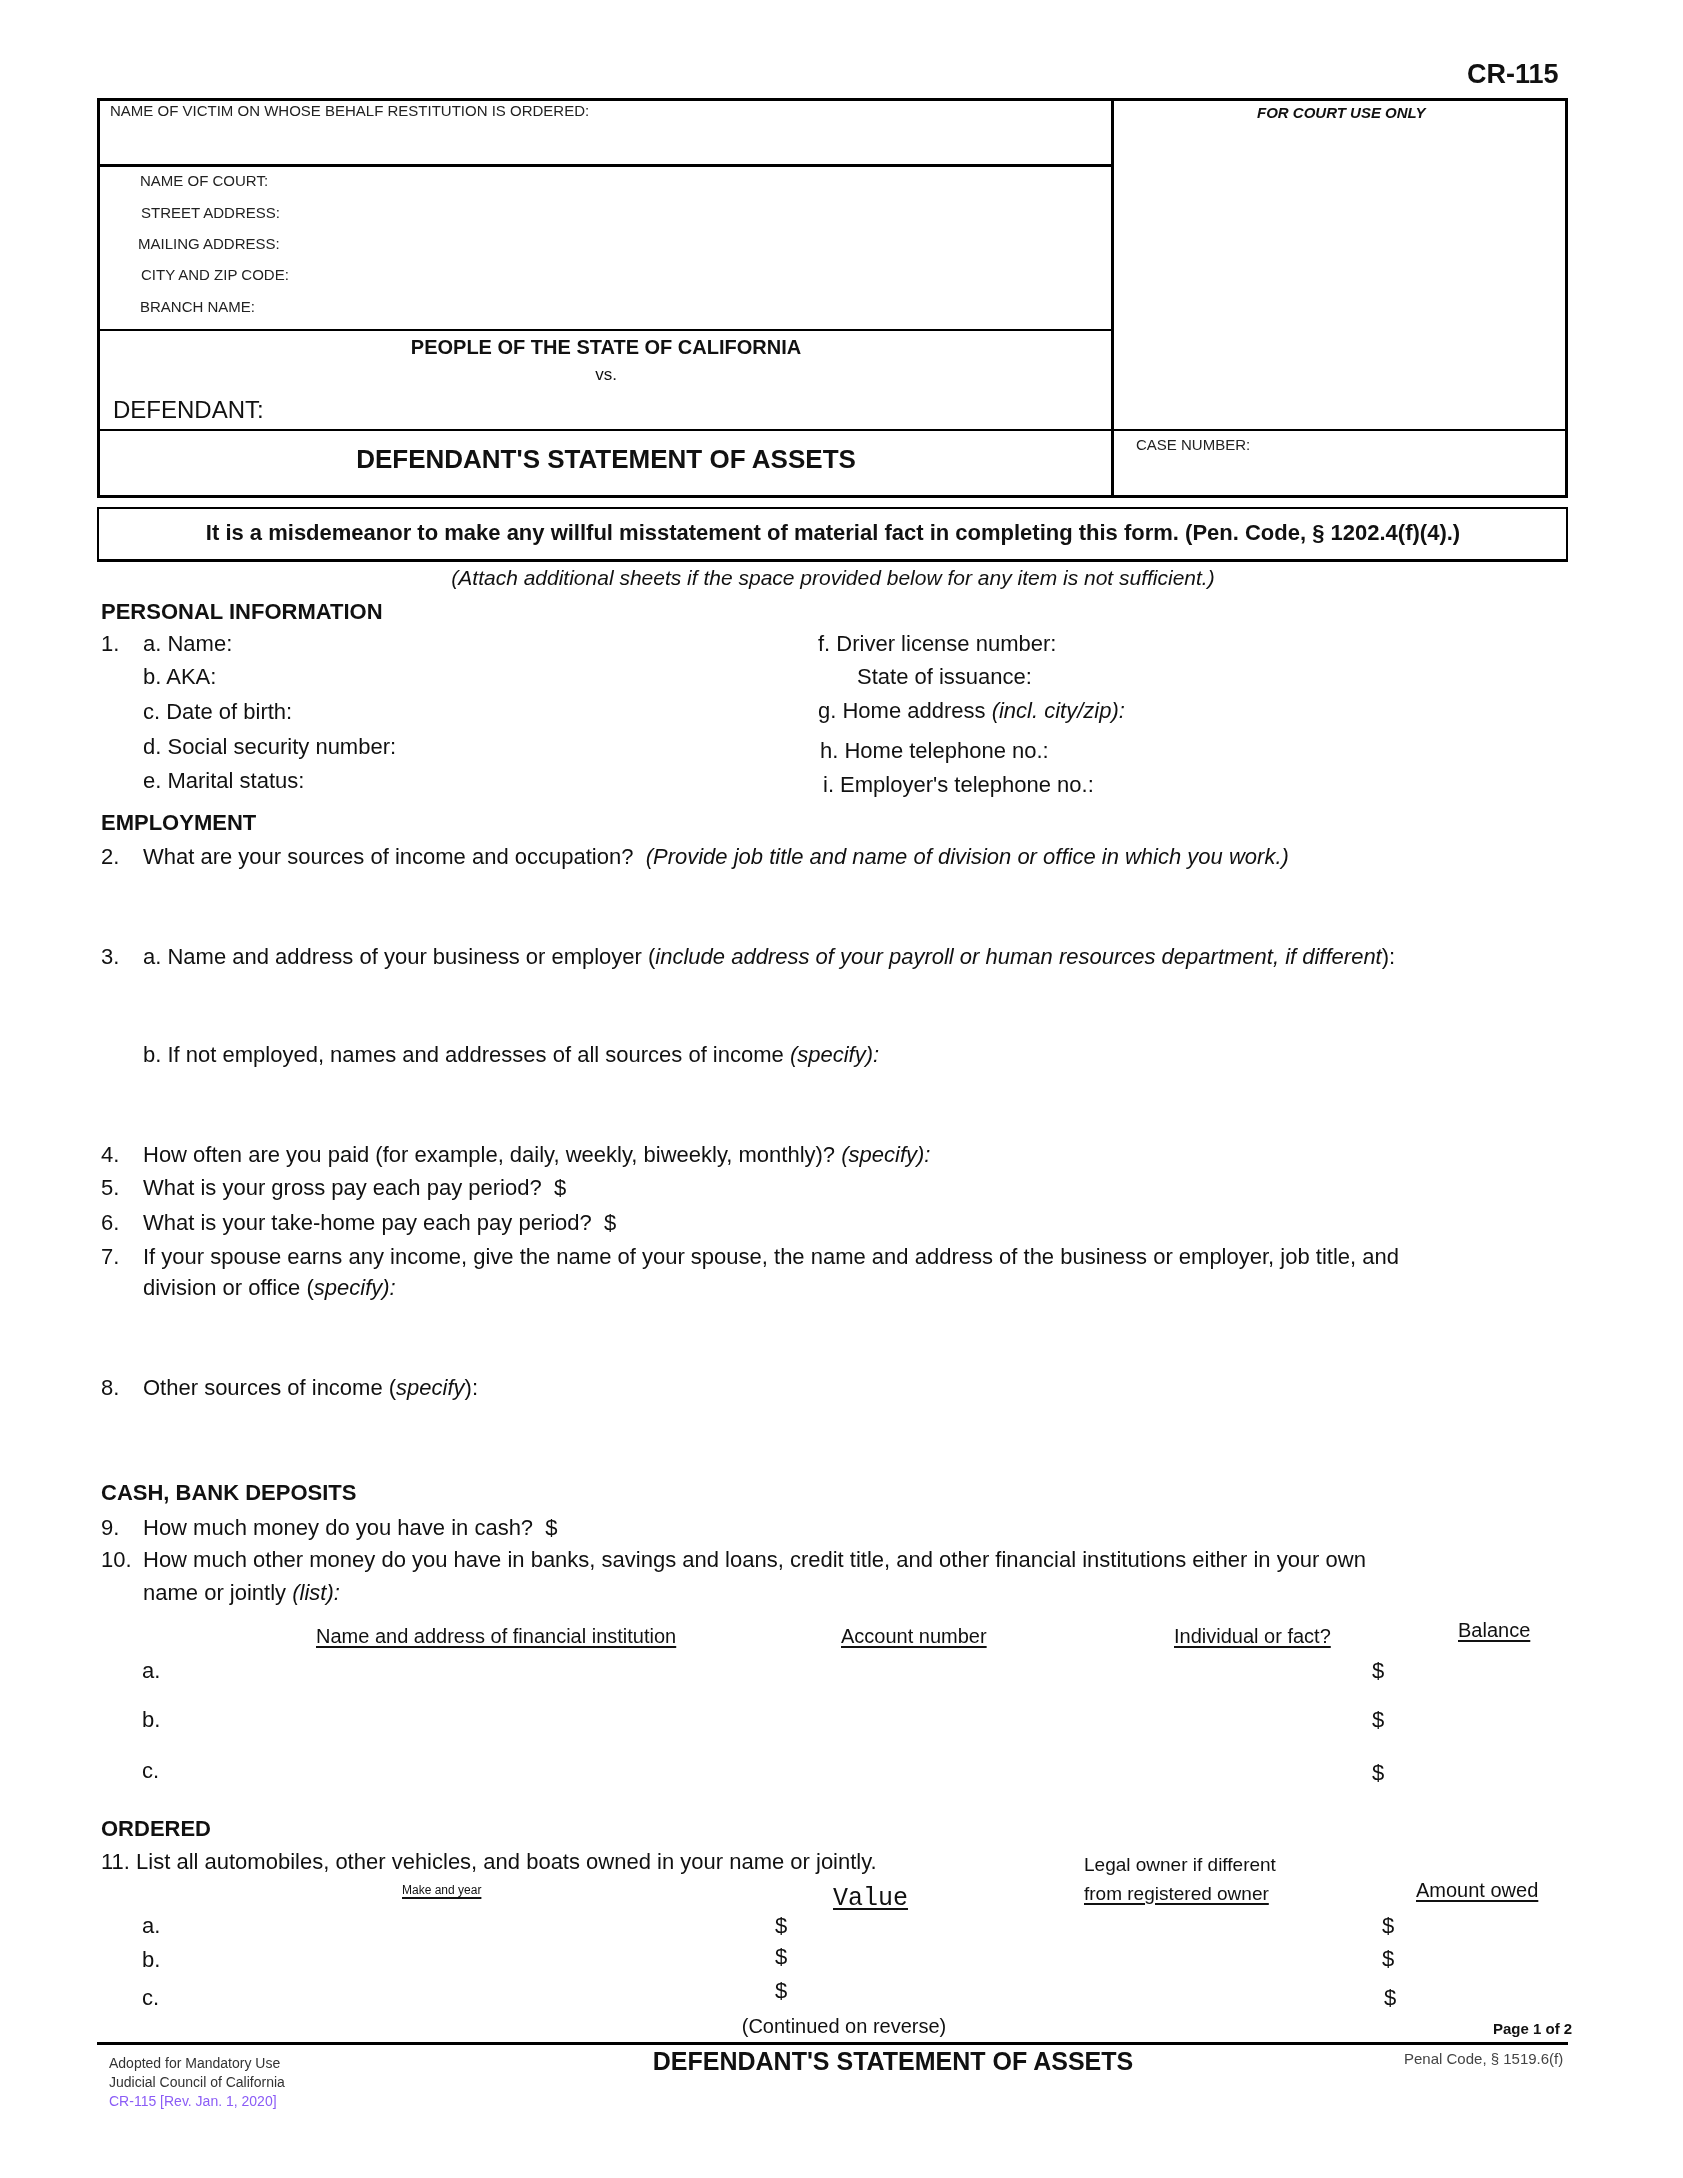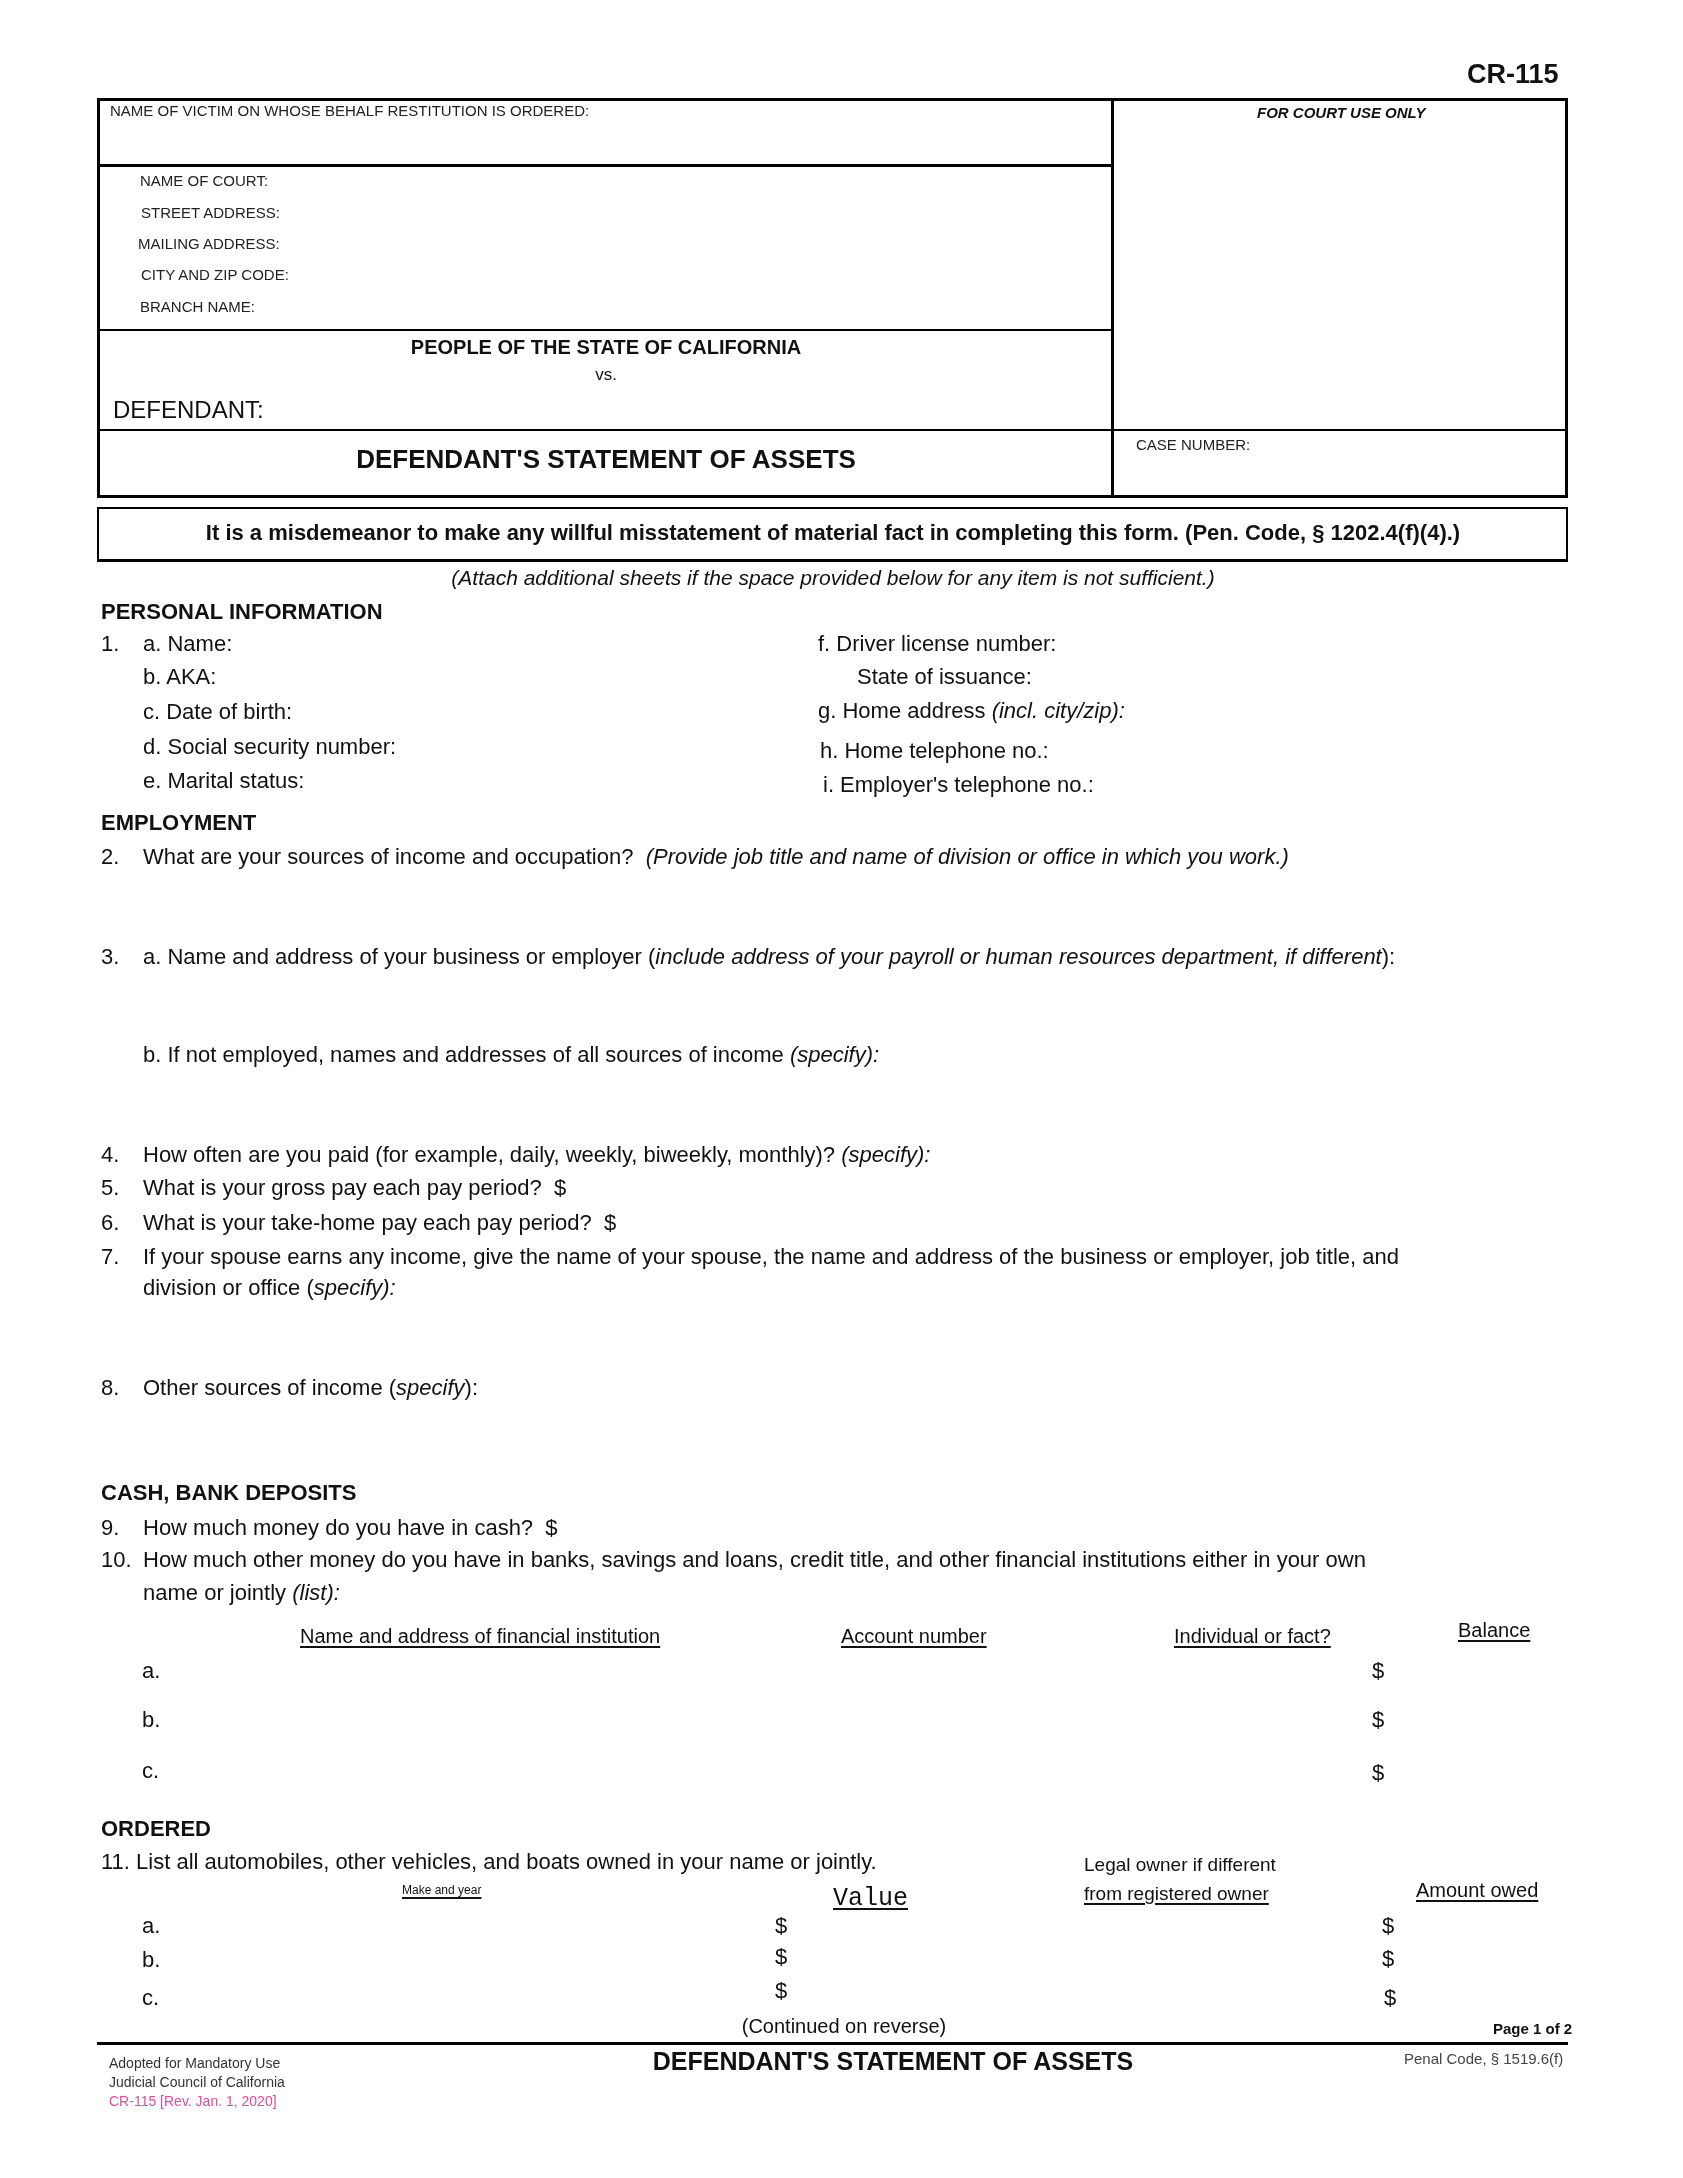--- a/index.html
+++ b/index.html
@@ -151,21 +151,21 @@
 </div>
 <input class="field" style="left: 619px; top: 1512px; width: 396px; height: 28px;">
 
 <div class="abs q" style="left:101px; top:1549px;">10.</div>
 <div class="abs q" style="left:143px; top:1549px;">How much other money do you have in banks, savings and loans, credit title, and other financial institutions either in your own</div>
 <div class="abs q" style="left:143px; top:1582px;">
   <span>name or jointly</span>
   <span class="i">(list):</span>
 </div>
 
-<div class="abs u" style="left:300px; top:1626px; font-size:20px;">Name and address of financial institution</div>
+<div class="abs u" style="left:316px; top:1626px; font-size:20px;">Name and address of financial institution</div>
 <div class="abs u" style="left:841px; top:1626px; font-size:20px;">Account number</div>
 <div class="abs u" style="left:1174px; top:1626px; font-size:20px;">Individual or fact?</div>
 <div class="abs u" style="left:1458px; top:1620px; font-size:20px;">Balance</div>
 
 <div>
   <div class="abs q" style="left:142px; top:1660px;">a.</div>
   <input class="field" style="left: 198px; top: 1655px; width: 594px; height: 28px;">
   <input class="field" style="left: 832px; top: 1655px; width: 257px; height: 28px;">
   <input class="field" style="left: 1168px; top: 1655px; width: 188px; height: 28px;">
   <div class="abs q" style="left:1372px; top:1660px;">$</div>
@@ -224,16 +224,16 @@
   <div class="abs q" style="left:1384px; top:1987px;">$</div>
   <input class="field" style="left: 1401px; top: 1980px; width: 163px; height: 28px;">
 </div>
 
 <div class="abs center" style="left:844px; top:2016px; font-size:20px;">(Continued on reverse)</div>
 <div class="abs b" style="left:1493px; top:2021px; font-size:15px;">Page 1 of 2</div>
 
 <div class="line" style="left:97px; top:2042px; width:1471px; height:3px;"></div>
 <div class="abs" style="left:109px; top:2056px; font-size:14px; color:#333;">Adopted for Mandatory Use</div>
 <div class="abs" style="left:109px; top:2075px; font-size:14px; color:#333;">Judicial Council of California</div>
-<div class="abs" style="left:109px; top:2094px; font-size:14px; color:#ec4899;">CR-115 [Rev. Jan. 1, 2020]</div>
+<div class="abs" style="left:109px; top:2094px; font-size:14px; color:#8b5cf6;">CR-115 [Rev. Jan. 1, 2020]</div>
 <div class="abs b center" style="left:893px; top:2049px; font-size:25px;">DEFENDANT'S STATEMENT OF ASSETS</div>
 <div class="abs" style="left:1404px; top:2051px; font-size:15px; color:#444;">Penal Code, § 1519.6(f)</div>
 
 
 </body></html>

